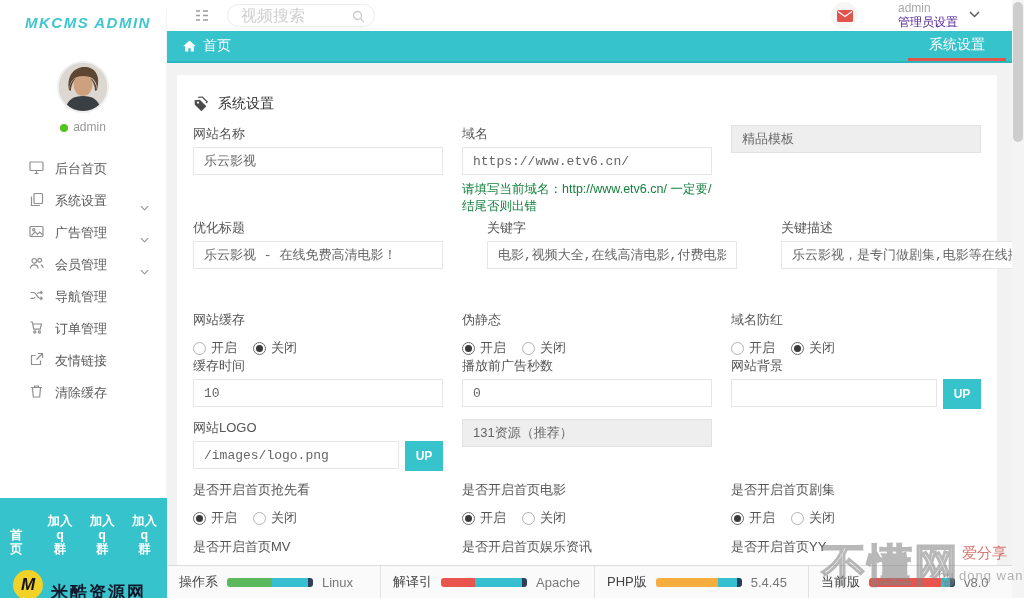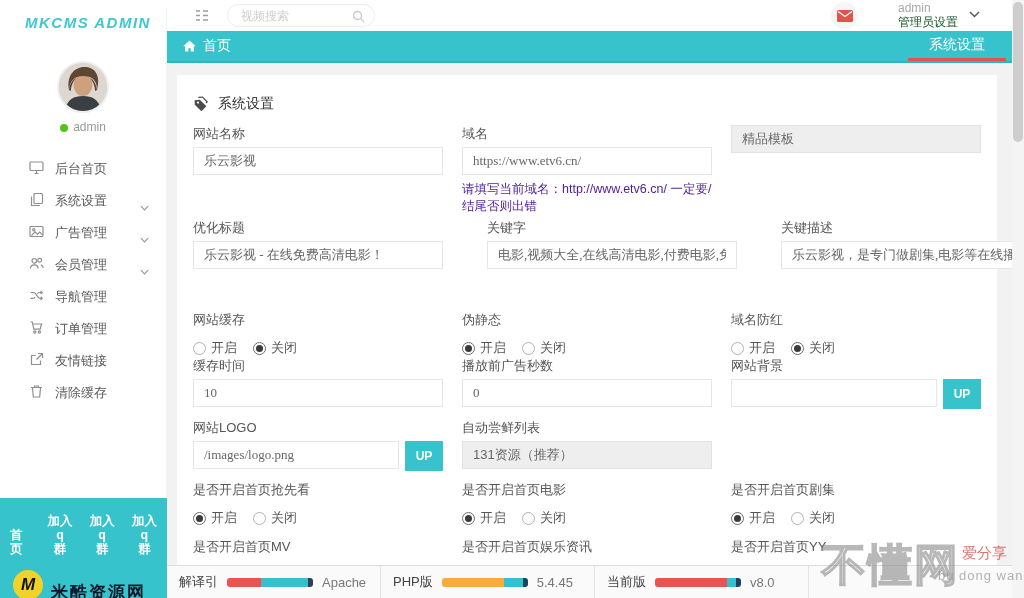--- a/index.html
+++ b/index.html
@@ -22,45 +22,45 @@
   .fl-two { text-align:center; line-height:14px; }
   .fl-one { line-height:14px; }
   .foot-brand { display:flex; align-items:center; margin:9px 0 0 13px; gap:8px; }
   .brand-circle { width:30px; height:30px; border-radius:50%; background:#f0d229; color:#141414; font-weight:900; font-style:italic; display:flex; align-items:center; justify-content:center; font-size:17px; flex:0 0 auto; }
   .brand-text { color:#0f172a; font-weight:900; font-size:17px; letter-spacing:2px; white-space:nowrap;margin-top:16px; }
 
   
   .topbar { position:absolute; left:167px; top:0; width:857px; height:31px; background:#fff; z-index:5; }
   .spread-icon { position:absolute; left:27px; top:9px; cursor:pointer; }
   .search-box { position:absolute; left:60px; top:4px; width:148px; height:23px; border:1px solid #ececec; border-radius:12px; }
-  .search-box input { border:none; outline:none; background:transparent; width:110px; margin:2px 0 0 13px; font-size:12px; height:18px; color:#0f172a; font-family:inherit; }
+  .search-box input { border:none; outline:none; background:transparent; width:110px; margin:2px 0 0 13px; font-size:16px; height:18px; color:#0f172a; font-family:inherit; }
   ::placeholder { color:#cfcfcf; }
   .search-icon { position:absolute; right:9px; top:5px; cursor:pointer; }
   .mail-wrap { position:absolute; left:664px; top:2px; width:27px; height:27px; border-radius:50%; background:#f7f6f5; display:flex; align-items:center; justify-content:center; cursor:pointer; }
   .user-menu { position:absolute; left:731px; top:2px; cursor:pointer; }
   .user-menu .l1 { font-size:12px; color:#a8a8a8; line-height:13px; }
-  .user-menu .l2 { font-size:12px; color:#14532d; line-height:14px; }
+  .user-menu .l2 { font-size:12px; color:#4c1d95; line-height:14px; }
   .user-chev { position:absolute; left:802px; top:11px; cursor:pointer; }
 
   
   .crumbbar { position:absolute; left:167px; top:31px; width:857px; height:32px; background:#36c3cc; border-bottom:2px solid #2cb6bf; z-index:5; }
   .crumb-left { position:absolute; left:16px; top:0; height:30px; display:flex; align-items:center; gap:7px; color:#fff; font-size:14px; }
   .crumb-tab { position:absolute; right:18px; top:0; height:30px; padding:0 21px; display:flex; align-items:center; color:#fff; font-size:14px; border-bottom:3px solid #e0544c; cursor:pointer; }
 
   
   .content { position:absolute; left:167px; top:63px; width:845px; height:502px; background:#f2f2f2; overflow:hidden; z-index:4; }
   .card { margin:12px 15px 0 10px; background:#fff; min-height:600px; padding:18px 16px; }
   .card-head { display:flex; align-items:center; gap:9px; font-size:14px; color:#333; height:22px; }
   .form-row { display:flex; gap:19px; }
   .fcol { width:250px; flex:0 0 250px; }
   .r1 { margin-top:10px; height:94px; } .r2 { height:83px;gap:44px; } .r3 { height:46px;margin-top:9px; }
   .r4 { height:62px; } .r5 { height:62px; } .r6 { height:57px; } .r7 { height:57px; }
   .flabel { font-size:13px; color:#555; height:18px; margin-bottom:4px; white-space:nowrap; overflow:hidden; }
-  .tinput { width:100%; height:28px; border:1px solid #e6e6e6; padding:8px 10px; font-size:13px; color:#666; outline:none; background:#fff; font-family:Liberation Serif, serif; white-space:nowrap; overflow:hidden; }
-  .help { margin-top:6px; font-size:12.5px; color:#4c1d95; line-height:17px; }
+  .tinput { width:100%; height:28px; border:1px solid #e6e6e6; padding:8px 10px; font-size:13px; color:#666; outline:none; background:#fff; font-family:Liberation Mono, monospace; white-space:nowrap; overflow:hidden; }
+  .help { margin-top:6px; font-size:12.5px; color:#15803d; line-height:17px; }
   .selectbox { height:28px; background:#eee; border:1px solid #e2e2e2; display:flex; align-items:center; padding:0 10px; font-size:13px; color:#666; cursor:pointer; }
   .with-btn { display:flex; gap:6px; align-items:flex-start; }
   .with-btn .tinput { flex:1 1 auto; width:auto; }
   .up-btn { width:38px; height:30px; background:#36c3cc; color:#fff; border:none; font-size:12px; font-weight:bold; cursor:pointer; flex:0 0 38px; font-family:inherit; }
   .radio-row { display:flex; align-items:center; margin-top:10px; font-size:13px; color:#555; }
   .radio { width:13px; height:13px; border:1px solid #b3b3b3; border-radius:50%; background:#fff; margin-right:5px; position:relative; cursor:pointer; flex:0 0 13px; }
   .radio.checked { border-color:#6b6b6b; }
   .radio.checked::after { content:""; position:absolute; left:2px; top:2px; width:7px; height:7px; border-radius:50%; background:#3a3a3a; }
   .rgap { width:16px; }
 
@@ -334,21 +334,20 @@
 
     <div class="form-row r5">
       <div class="fcol">
         <div class="flabel">网站LOGO</div>
         <div class="with-btn">
           <input class="tinput" value="/images/logo.png" style="">
           <button class="up-btn">UP</button>
         </div>
       </div>
       <div class="fcol">
-        <div class="flabel">自动尝鲜列表</div>
         <div class="selectbox">131资源（推荐）</div>
       </div>
       <div class="fcol"></div>
     </div>
 
     <div class="form-row r6">
       <div class="fcol">
         <div class="flabel">是否开启首页抢先看</div>
         <div class="radio-row">
           <span class="radio checked"></span>
@@ -409,20 +408,29 @@
           <span class="rgap"></span>
           <span class="radio"></span>
             <span>关闭</span>
         </div>
       </div>
     </div>
   </div>
 </div>
 
 <div class="statusbar">
+  <div class="scell">
+    <span class="slabel">操作系</span>
+    <span class="sbar">
+        <span style="width: 52%; background: rgb(92, 184, 92);"></span>
+        <span style="width: 42%; background: rgb(54, 191, 208);"></span>
+        <span style="width: 6%; background: rgb(47, 64, 86);"></span>
+      </span>
+    <span class="sval">Linux</span>
+  </div>
   <div class="scell">
     <span class="slabel">解译引</span>
     <span class="sbar">
         <span style="width: 40%; background: rgb(233, 85, 77);"></span>
         <span style="width: 54%; background: rgb(54, 191, 208);"></span>
         <span style="width: 6%; background: rgb(47, 64, 86);"></span>
       </span>
     <span class="sval">Apache</span>
   </div>
   <div class="scell">

